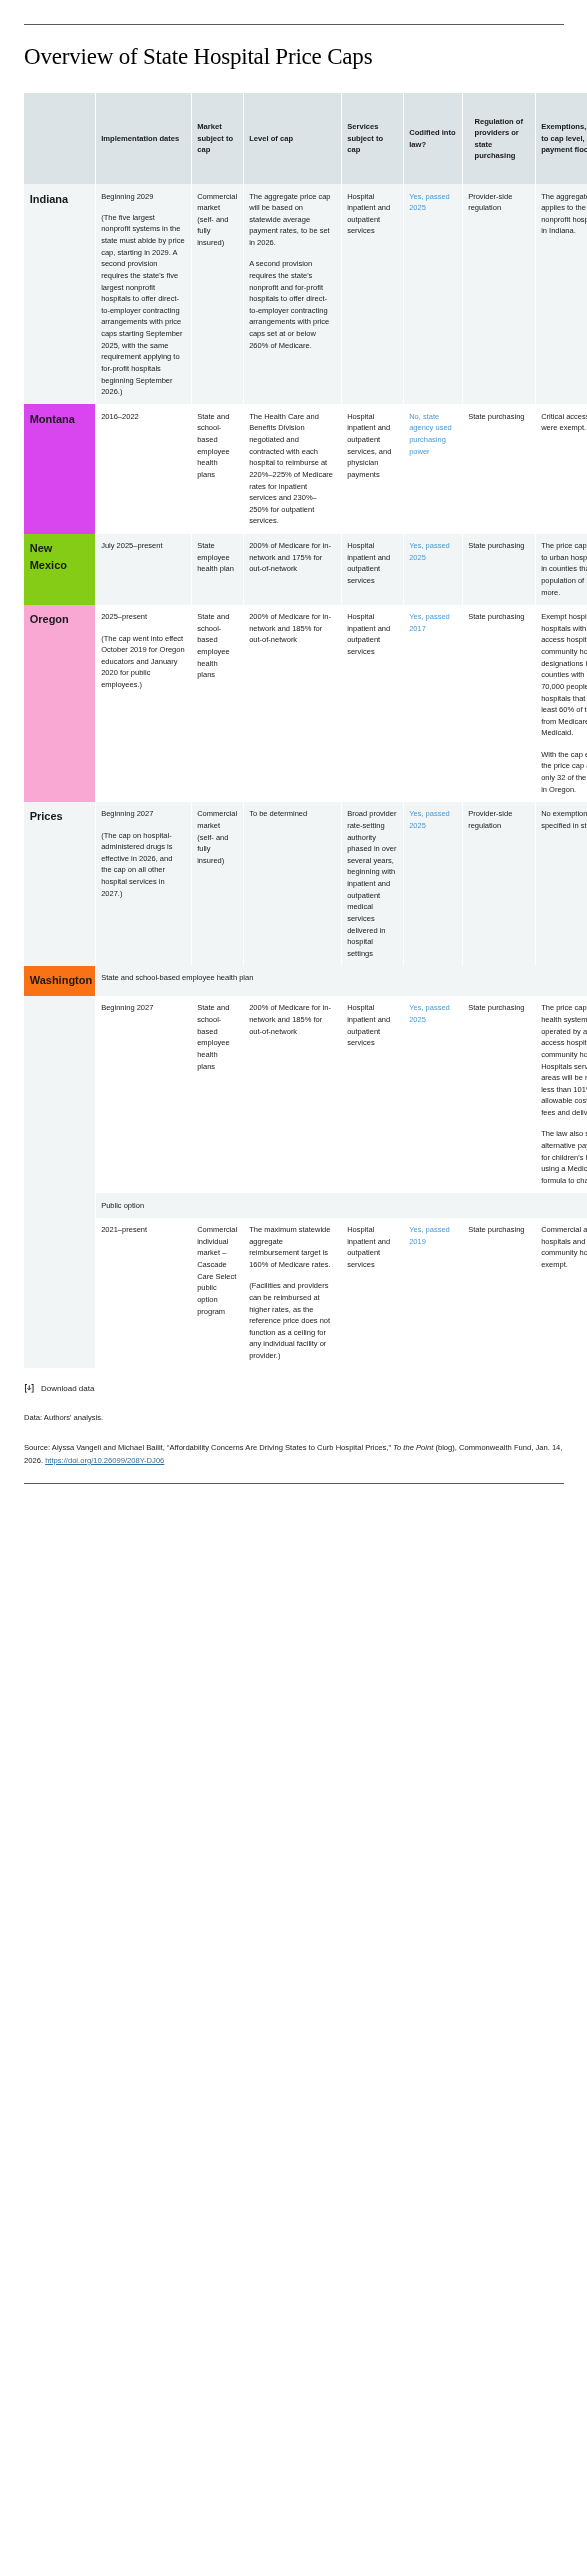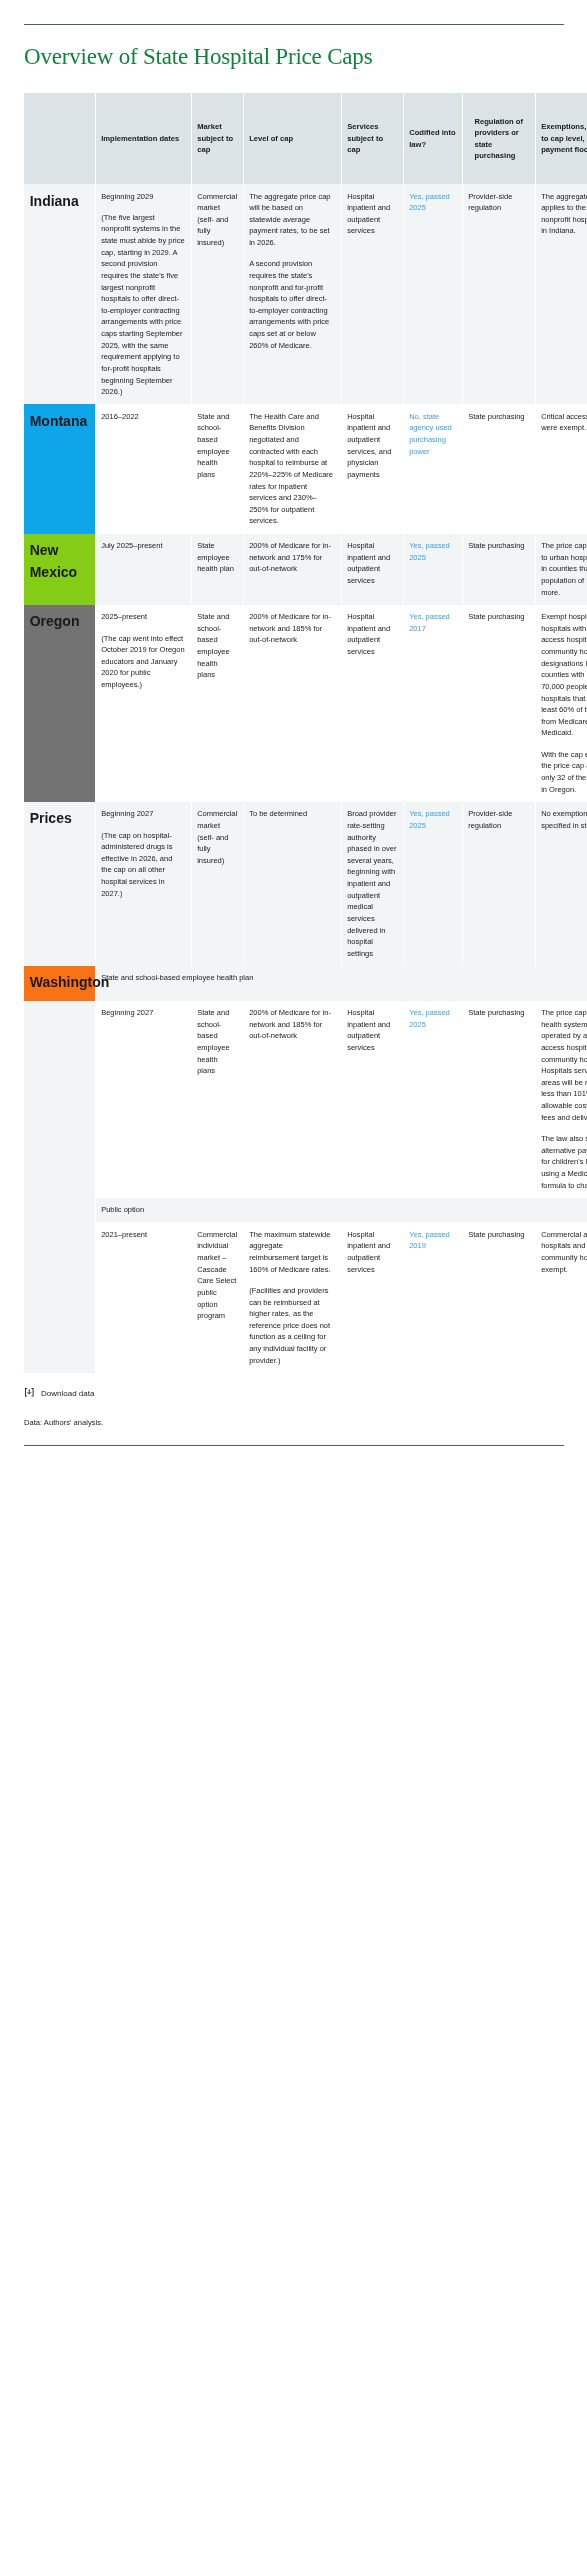--- a/index.html
+++ b/index.html
@@ -19,21 +19,21 @@
     padding: 0;
   }
   .top-rule {
     margin: 24px 24px 0 24px;
     border-top: 1.6px solid #555b5e;
   }
   .title {
     font-family: "Liberation Serif", serif;
     font-size: 23px;
     font-weight: 400;
-    color: #15803d;
+    color: #000000;
     letter-spacing: -0.2px;
     margin: 18.6px 24px 23px 24px;
     line-height: 1.15;
   }
   .table-wrap {
     margin: 0 0 0 24px;
     width: 564px;
     overflow: hidden;
   }
   table.price-cap {
@@ -67,21 +67,21 @@
   thead th.c4 { width: 62px; }
   thead th.c5 { width: 59px; }
   thead th.c6 { width: 73px; padding-left: 12px; }
   thead th.c7 { width: 105px; }
 
   tbody tr.band-shade > td { background: #f1f5f6; }
   tbody tr.band-plain > td { background: #ffffff; }
 
   td.state-cell {
     font-weight: bold;
-    font-size: 14px;
+    font-size: 11px;
     padding-left: 0;
     padding-right: 4.9px;
   }
   th.col-state { padding-left: 0; }
 
   td.sub-head {
     font-weight: normal;
     font-size: 7.5px;
   }
   .blue { color: #4a9ad4; }
@@ -159,21 +159,21 @@
             <td>
               <div class="para">Hospital inpatient and outpatient services</div>
             </td>
             <td><span class="blue">Yes, passed 2025</span></td>
             <td>Provider-side regulation</td>
             <td>
               <div class="para">The aggregate price cap applies to the five largest nonprofit hospital systems in Indiana.</div>
             </td>
           </tr>
           <tr class="band-plain">
-            <td class="state-cell" style="background: #0ea5e9;">Montana</td>
+            <td class="state-cell" style="background: #d946ef;">Montana</td>
             <td>
               <div class="para">2016–2022</div>
             </td>
             <td>
               <div class="para">State and school-based employee health plans</div>
             </td>
             <td>
               <div class="para">The Health Care and Benefits Division negotiated and contracted with each hospital to reimburse at 220%–225% of Medicare rates for inpatient services and 230%–250% for outpatient services.</div>
             </td>
             <td>
@@ -199,21 +199,21 @@
             <td>
               <div class="para">Hospital inpatient and outpatient services</div>
             </td>
             <td><span class="blue">Yes, passed 2025</span></td>
             <td>State purchasing</td>
             <td>
               <div class="para">The price cap only applies to urban hospitals located in counties that have a population of 125,000 or more.</div>
             </td>
           </tr>
           <tr class="band-plain">
-            <td class="state-cell" style="background: #737373;">Oregon</td>
+            <td class="state-cell" style="background: #f9a8d4;">Oregon</td>
             <td>
               <div class="para">2025–present</div>
               <div class="para">(The cap went into effect October 2019 for Oregon educators and January 2020 for public employees.)</div>
             </td>
             <td>
               <div class="para">State and school-based employee health plans</div>
             </td>
             <td>
               <div class="para">200% of Medicare for in-network and 185% for out-of-network</div>
             </td>
@@ -308,17 +308,20 @@
         <path d="M1.3 1.3 H4.0 V2.5 H2.5 V11.5 H4.0 V12.7 H1.3 Z" fill="#1a1a1a"></path>
         <path d="M12.7 1.3 H10.0 V2.5 H11.5 V11.5 H10.0 V12.7 H12.7 Z" fill="#1a1a1a"></path>
         <path d="M7 3.2 V8.1 M7 9.4 L4.6 6.9 M7 9.4 L9.4 6.9" stroke="#1a1a1a" stroke-width="1.25" fill="none"></path>
       </svg>
     </span>
     <span>Download data</span>
   </div>
 
   <div class="footnotes">
     <div class="blk">Data: Authors' analysis.</div>
+    <div class="blk">
+      <span>Source: Alyssa Vangeli and Michael Bailit, “Affordability Concerns Are Driving States to Curb Hospital Prices,” </span><span class="italic">To the Point</span><span> (blog), Commonwealth Fund, Jan. 14, 2026. </span><a href="#">https://doi.org/10.26099/208Y-DJ06</a>
+    </div>
   </div>
 
   <div class="bottom-rule"></div>
 </div>
 
 
 </body></html>

